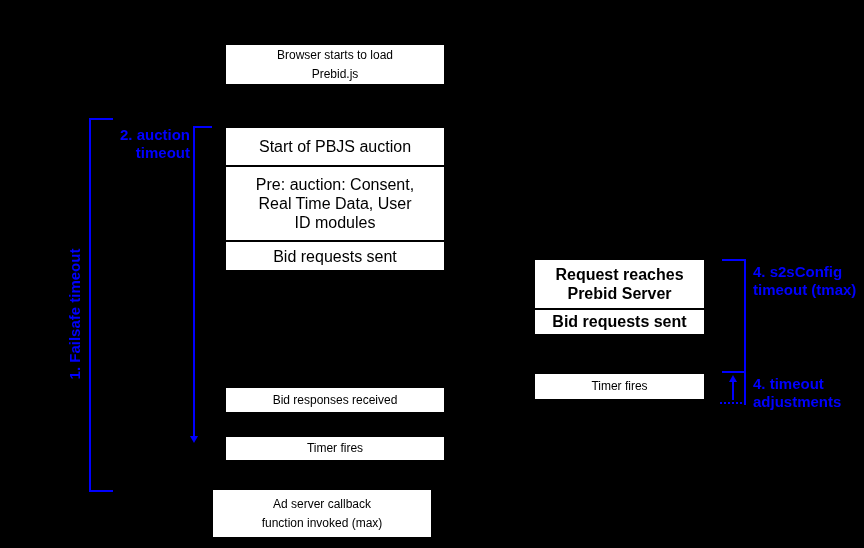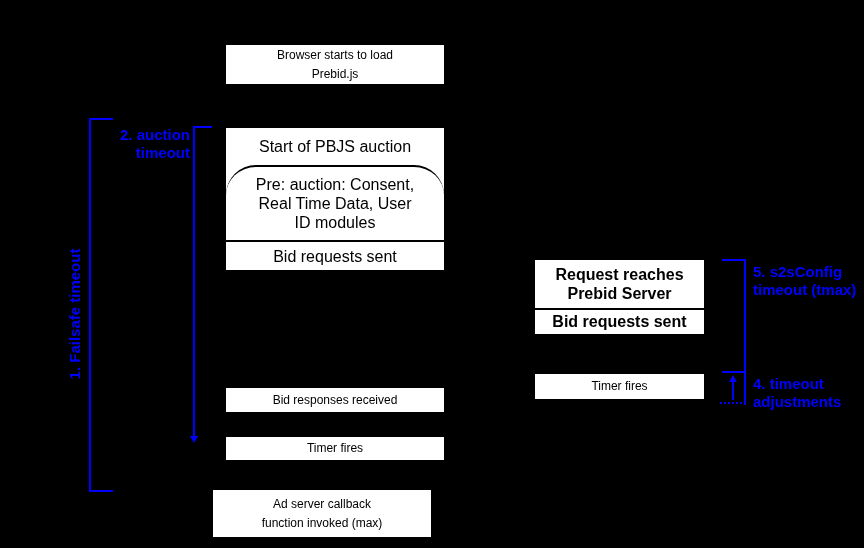--- a/index.html
+++ b/index.html
@@ -155,21 +155,21 @@
 </head>
 <body>
 
 <div id="canvas">
 
   <div class="box" style="left:225px; top:44px; width:220px; height:41px;">Browser starts to load
 Prebid.js</div>
 
   <div class="stack" style="left:225px; top:127px; width:220px; height:144px;">
     <div class="cell" style="height:38px;">Start of PBJS auction</div>
-    <div class="cell" style="height:76px;border-radius:30px;">Pre: auction: Consent,
+    <div class="cell" style="height:76px;">Pre: auction: Consent,
 Real Time Data, User
 ID modules</div>
     <div class="cell" style="height:30px;">Bid requests sent</div>
   </div>
 
   <div class="box" style="left:225px; top:387px; width:220px; height:26px;">Bid responses received</div>
 
   <div class="box" style="left:225px; top:436px; width:220px; height:25px;">Timer fires</div>
 
   <div class="box" style="left:212px; top:489px; width:220px; height:49px;">Ad server callback
@@ -187,21 +187,21 @@
   <div class="blue-label label-failsafe">1. Failsafe timeout</div>
 
   <div class="bracket-auction"></div>
   <div class="arrow-down-head"></div>
   <div class="blue-label label-auction">2. auction
 timeout</div>
 
   <div class="s2s-vline"></div>
   <div class="s2s-tick-top"></div>
   <div class="s2s-tick-mid"></div>
-  <div class="blue-label label-s2s">5. s2sConfig
+  <div class="blue-label label-s2s">4. s2sConfig
 timeout (tmax)</div>
 
   <div class="s2s-dotted"></div>
   <div class="adj-arrow-line"></div>
   <div class="adj-arrow-head"></div>
   <div class="blue-label label-adj">4. timeout
 adjustments</div>
 
 </div>
 

